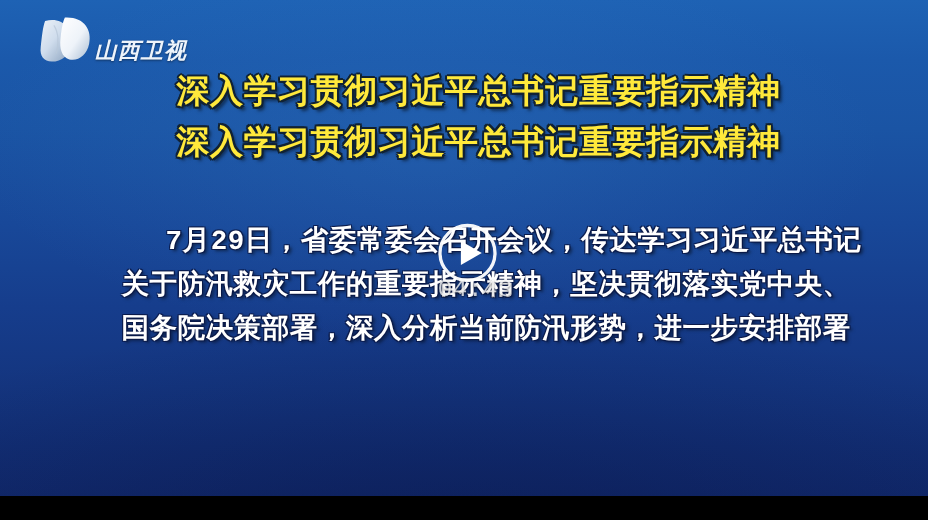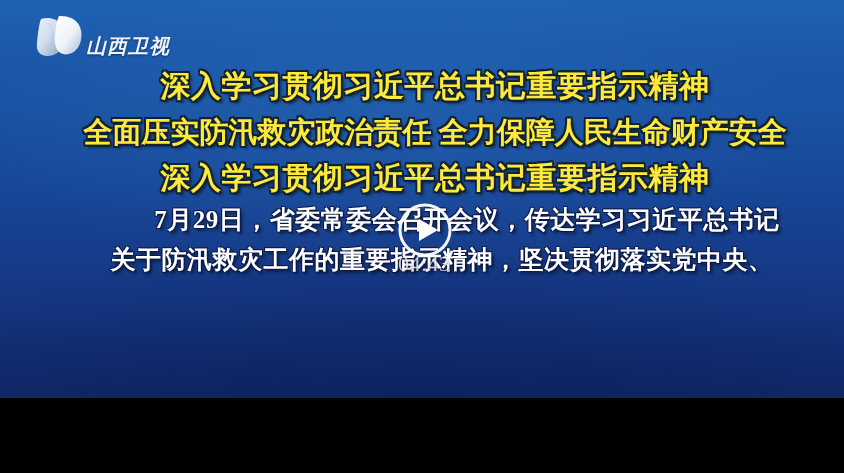--- a/index.html
+++ b/index.html
@@ -3,23 +3,23 @@
 <meta charset="utf-8">
 <style>
   html, body {
     margin: 0;
     padding: 0;
     background: #000;
   }
   #screen {
     position: relative;
     width: 844px;
-    height: 398px;
+    height: 451px;
     overflow: hidden;
-    font-family: Liberation Serif, serif;
+    font-family: Liberation Mono, monospace;
     background: linear-gradient(180deg,
        #1e62b4 0%,
        #1b59ab 12%,
        #1a54a4 26%,
        #184899 45%,
        #163d8c 62%,
        #14357f 78%,
        #122e74 90%,
        #11296c 100%);
   }
@@ -164,27 +164,27 @@
         <path d="M7 6 C22 2 32 12 31 26 C30 37 22 43 13 43 C6 43 2 38 3 30 C4 20 5 11 7 6 Z" fill="url(#leafA)" opacity="0.92"></path>
         <path d="M25 3 C42 2 50 14 47 27 C45 37 37 43 29 41 C22 39 20 31 21 22 C22 13 23 7 25 3 Z" fill="url(#leafB)"></path>
         <path d="M15 10 C19 16 20 26 17 36" stroke="#b9c8da" stroke-width="1.1" fill="none" opacity="0.8"></path>
       </svg>
     </div>
     <div id="logo-text">山西卫视</div>
   </div>
 
   <div id="headline">
     <div class="hl">深入学习贯彻习近平总书记重要指示精神</div>
-    <div class="hl wide">全面压实防汛救灾政治责任  全力保障人民生命财产安全</div>
     <div class="hl">深入学习贯彻习近平总书记重要指示精神</div>
   </div>
 
   <div id="body-copy">
     <div class="bl first">7月29日，省委常委会召开会议，传达学习习近平总书记</div>
     <div class="bl">关于防汛救灾工作的重要指示精神，坚决贯彻落实党中央、</div>
+    <div class="bl">国务院决策部署，深入分析当前防汛形势，进一步安排部署</div>
   </div>
 
   <div id="play-button">
     <svg width="56" height="56" viewBox="0 0 56 56" xmlns="http://www.w3.org/2000/svg">
       <circle cx="28" cy="28" r="25" fill="none" stroke="#ffffff" stroke-width="3" opacity="0.95"></circle>
       <polygon points="22,17 41,28 22,39" fill="#ffffff"></polygon>
     </svg>
   </div>
 
   <div id="duration">04:43</div>

